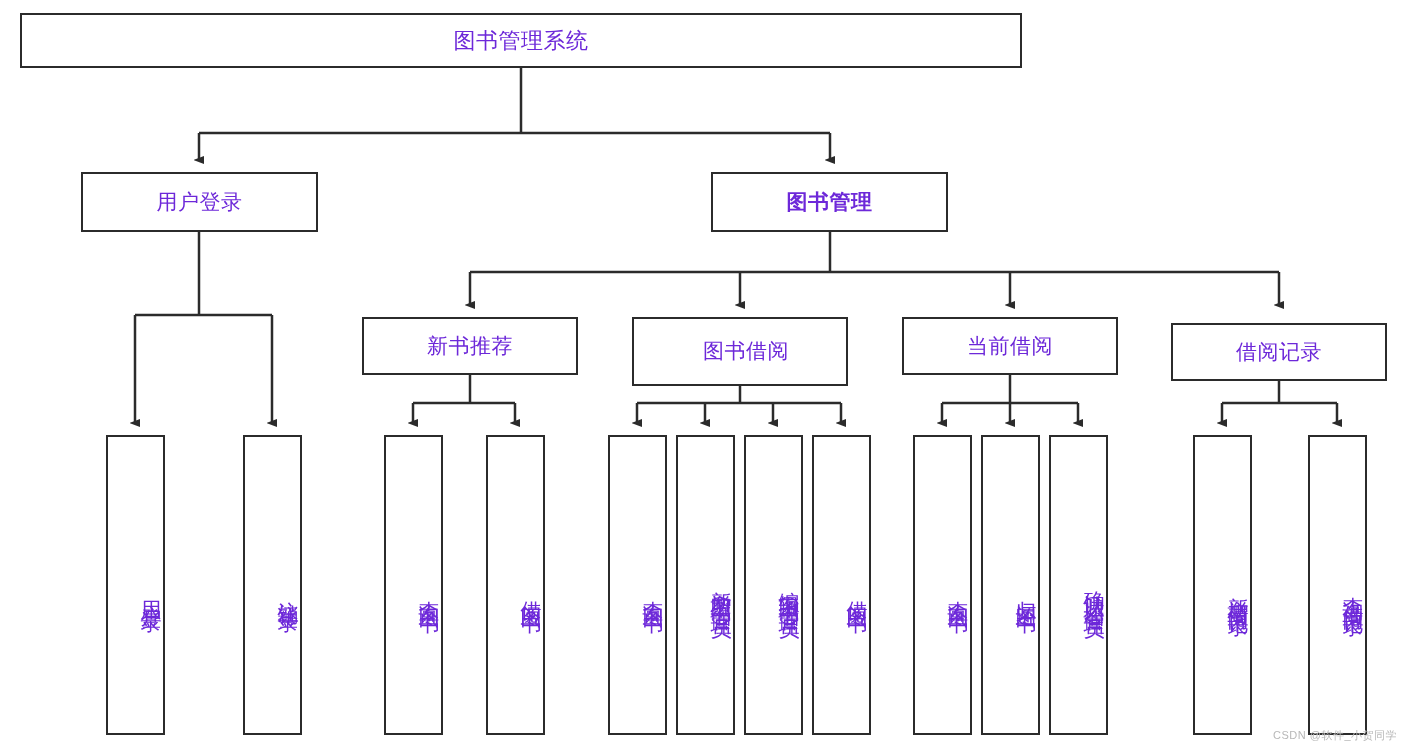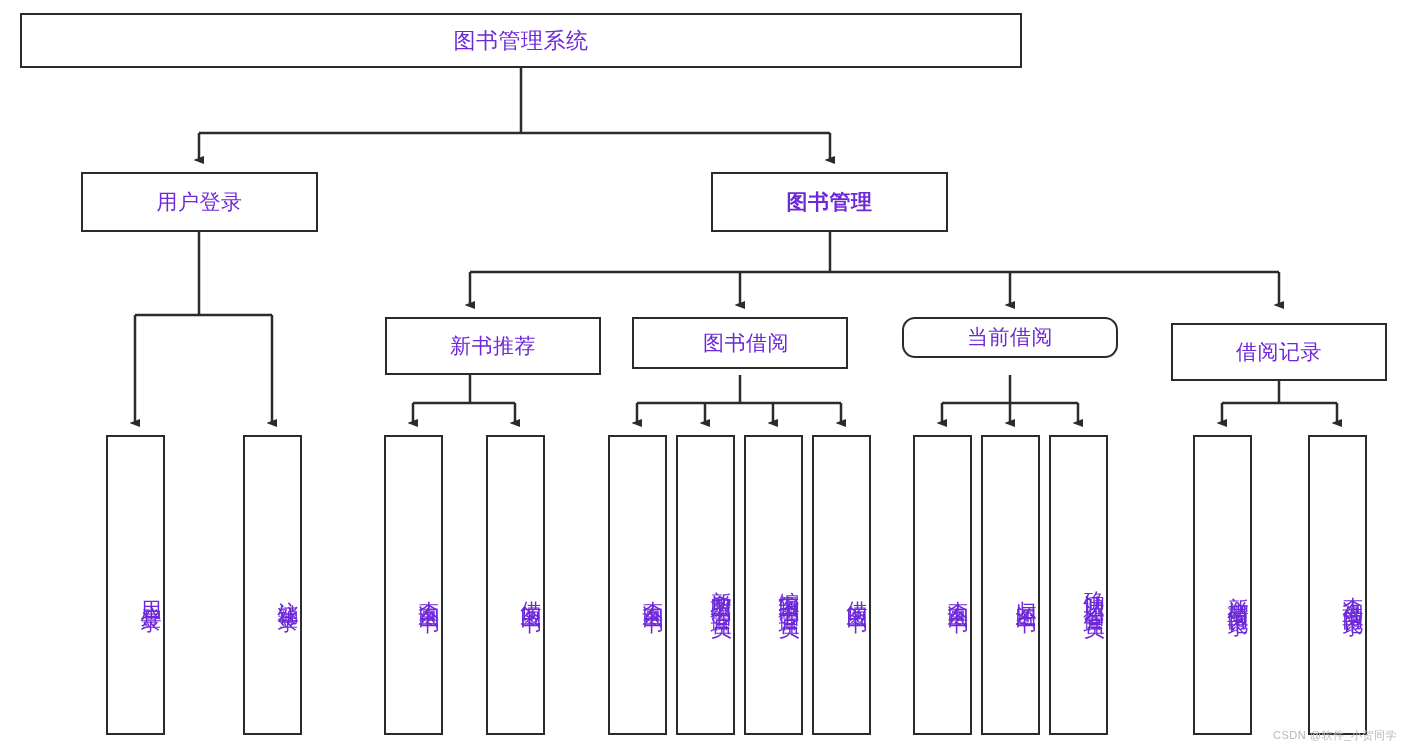--- a/index.html
+++ b/index.html
@@ -118,23 +118,23 @@
       <path d="M1222,403 L1222,423" marker-end="url(#arrow)"></path>
       <path d="M1337,403 L1337,423" marker-end="url(#arrow)"></path>
     </g>
   </svg>
 
   <div class="node root" style="left:20px; top:13px; width:1002px; height:55px;">图书管理系统</div>
 
   <div class="node" style="left:81px; top:172px; width:237px; height:60px;">用户登录</div>
   <div class="node" style="left:711px; top:172px; width:237px; height:60px;font-weight:bold;">图书管理</div>
 
-  <div class="node" style="left:362px; top:317px; width:216px; height:58px;margin-left:23px;">新书推荐</div>
-  <div class="node" style="left:632px; top:317px; width:216px; height:52px;padding-left:12px;">图书借阅</div>
-  <div class="node" style="left:902px; top:317px; width:216px; height:41px;border-radius:13px;">当前借阅</div>
+  <div class="node" style="left:362px; top:317px; width:216px; height:58px;">新书推荐</div>
+  <div class="node" style="left:632px; top:317px; width:216px; height:69px;padding-left:12px;">图书借阅</div>
+  <div class="node" style="left:902px; top:317px; width:216px; height:58px;">当前借阅</div>
   <div class="node" style="left:1171px; top:317px; width:216px; height:58px;margin-top:6px;">借阅记录</div>
 
   <div class="node leaf" style="left:106px; top:435px; width:59px; height:300px;">
     <span class="vtext">用户登录</span>
   </div>
   <div class="node leaf" style="left:243px; top:435px; width:59px; height:300px;">
     <span class="vtext">注销登录</span>
   </div>
 
   <div class="node leaf" style="left:384px; top:435px; width:59px; height:300px;">

